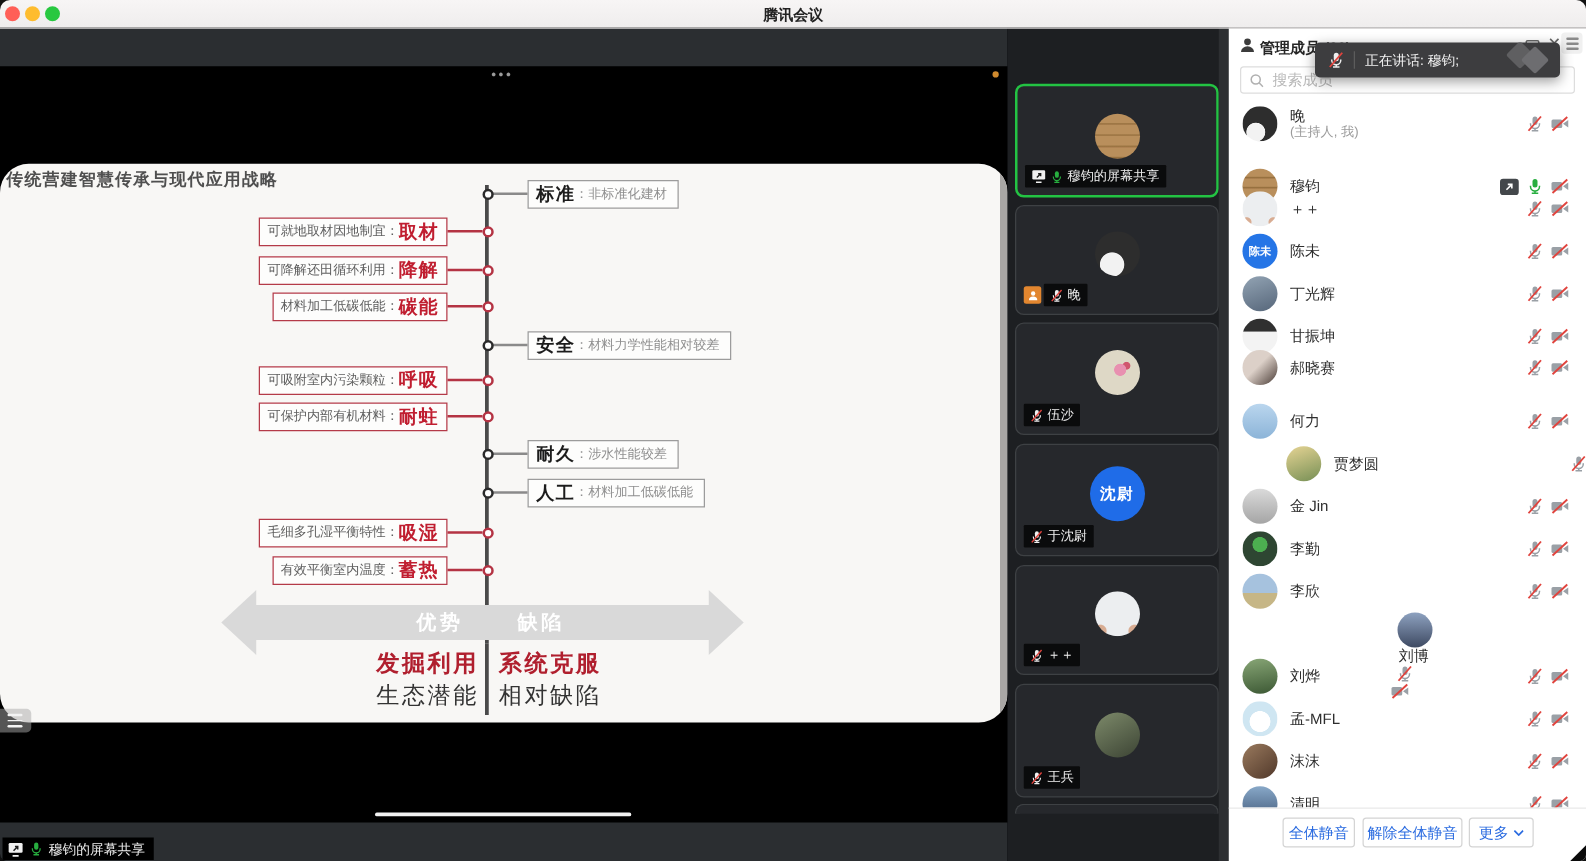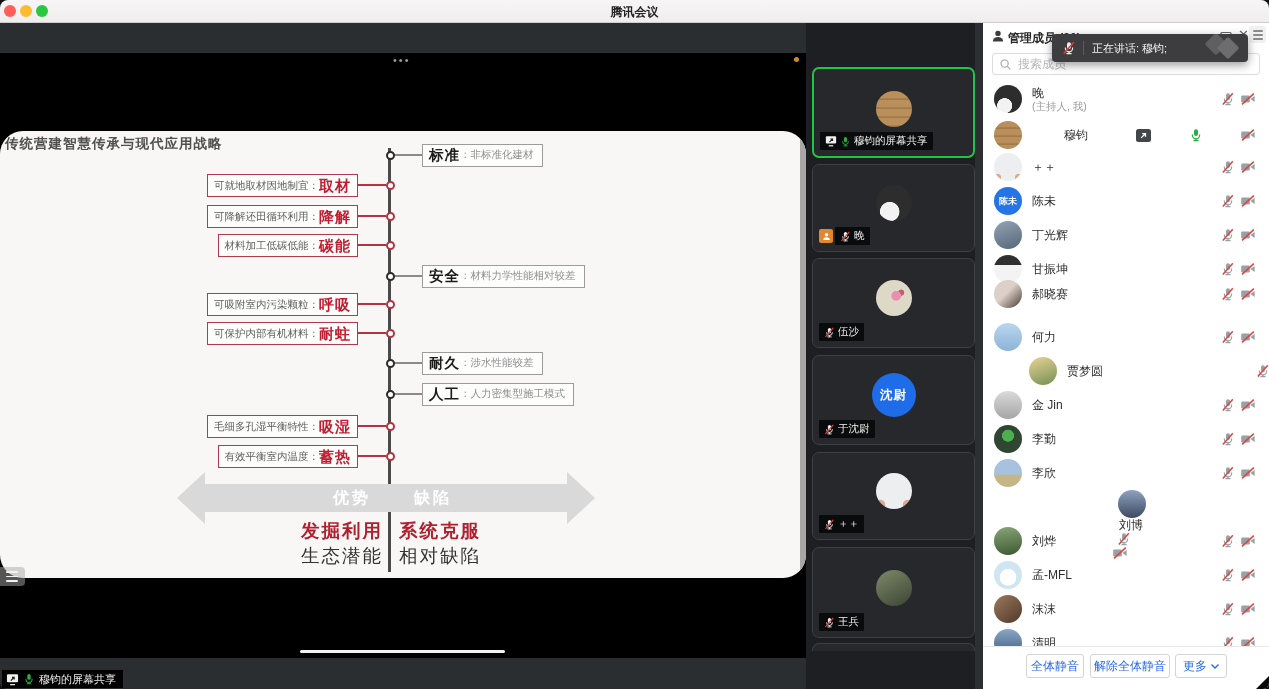--- a/index.html
+++ b/index.html
@@ -233,21 +233,21 @@
           <div class="abs rbox" style="top: 133.5px;">
     <span class="rbox-key">安全</span>
     <span class="rbox-desc">：材料力学性能相对较差</span>
   </div>
           <div class="abs rbox" style="top: 220.5px;">
     <span class="rbox-key">耐久</span>
     <span class="rbox-desc">：涉水性能较差</span>
   </div>
           <div class="abs rbox" style="top: 251.5px;">
     <span class="rbox-key">人工</span>
-    <span class="rbox-desc">：人力密集型施工模式</span>
+    <span class="rbox-desc">：材料加工低碳低能</span>
   </div>
         </div>
       <div class="abs arrow-head lft"></div>
       <div class="abs arrow-shaft"></div>
       <div class="abs arrow-head rgt"></div>
       <div class="abs axis-label lft">优势</div>
       <div class="abs axis-label rgt">缺陷</div>
       <div class="abs concl-divider"></div>
       <div class="abs concl lft">
         <div class="c-title">发掘利用</div>
@@ -431,21 +431,21 @@
               <use href="#sym-mic-muted"></use>
             </svg>
     </span>
 
     <span class="mcam">
       <svg width="16" height="14" style="color:#9aa0a6">
               <use href="#sym-cam-off"></use>
             </svg>
     </span>
   </div>
-        <div class="abs mrow" style="top: 36px; gap: 32px;">
+        <div class="abs mrow" style="top: 50px;">
     <span class="mavatar" style="background: repeating-linear-gradient(rgb(185, 143, 92) 0px, rgb(185, 143, 92) 6px, rgb(151, 113, 63) 7px, rgb(174, 130, 82) 8px);">
       
     </span>
     <div class="mname-wrap">
       <div class="mname">穆钧</div>
 
     </div>
     <span class="mshare">
       <svg width="9" height="9" style="color:#fff">
               <use href="#sym-share-arrow"></use>

